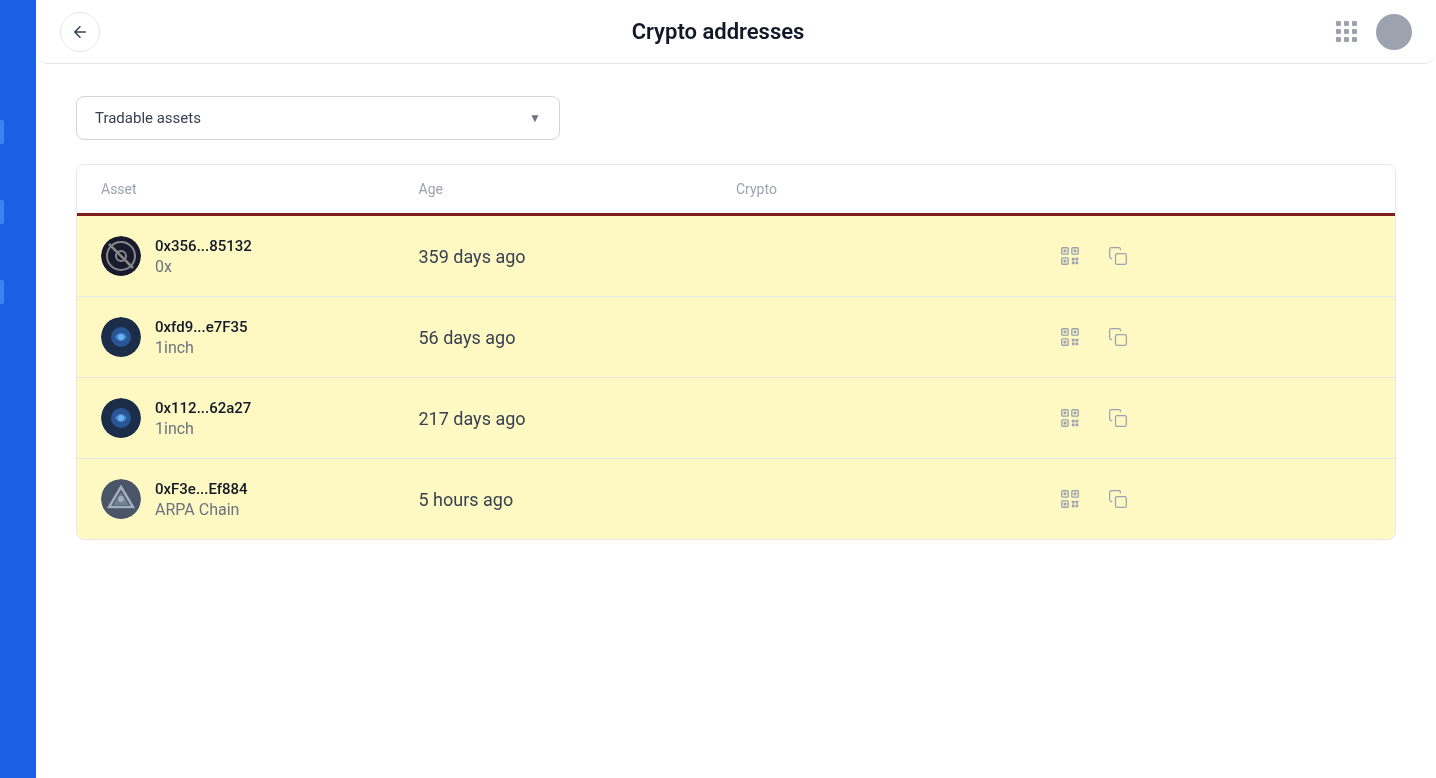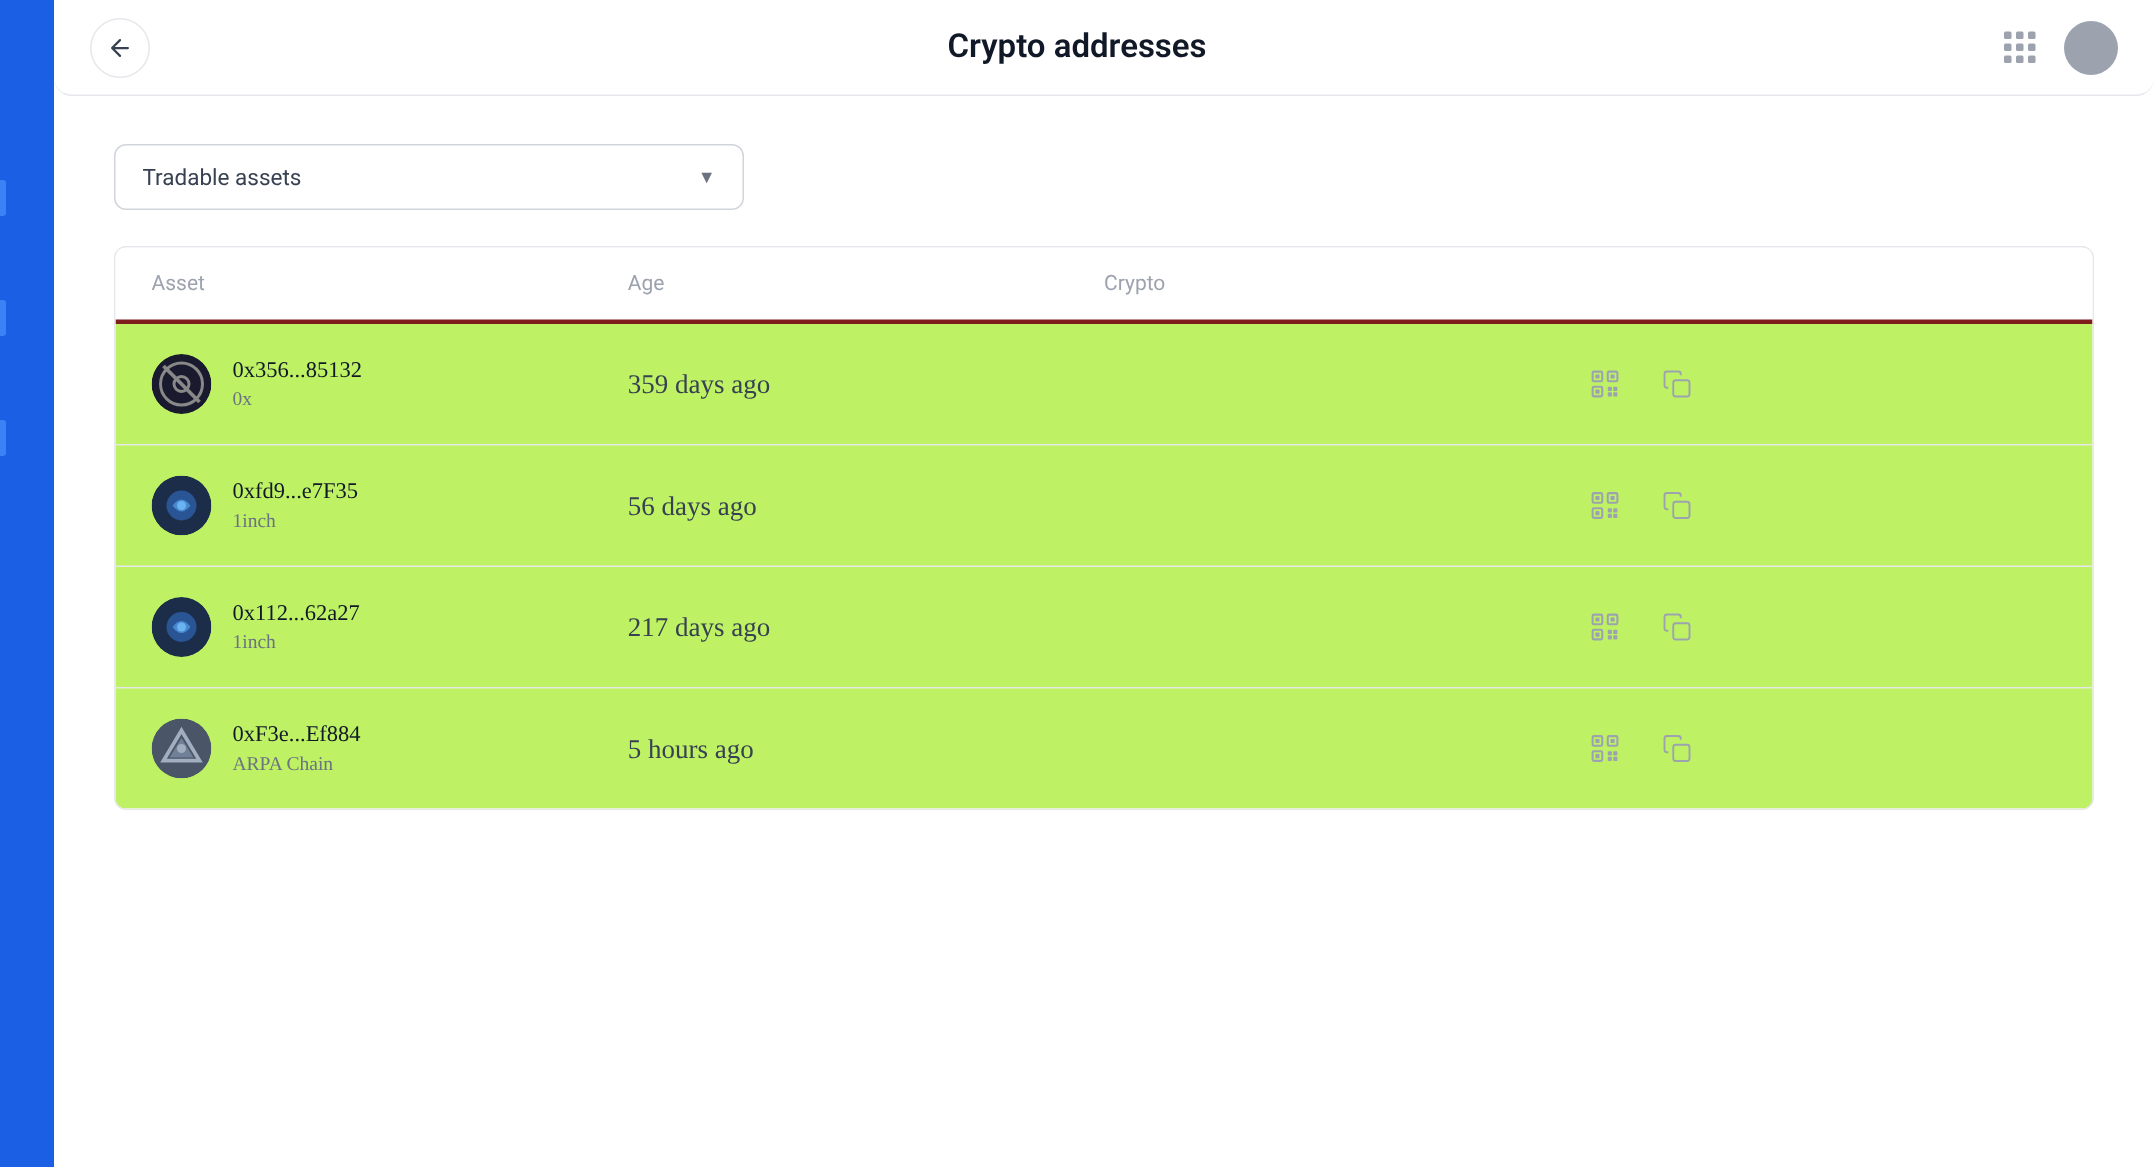--- a/index.html
+++ b/index.html
@@ -145,21 +145,21 @@
     }
 
     .dropdown {
       display: flex;
       align-items: center;
       justify-content: space-between;
       padding: 12px 18px;
       border: 1px solid #d1d5db;
       border-radius: 8px;
       background: #ffffff;
-      width: 420px;
+      width: 484px;
       cursor: pointer;
       font-size: 15px;
       color: #374151;
       gap: 36px;
     }
 
     .dropdown-arrow {
       color: #6b7280;
       font-size: 12px;
     }
@@ -184,23 +184,22 @@
       color: #9ca3af;
       font-weight: 400;
     }
 
     .table-row {
       display: grid;
       grid-template-columns: 1fr 1fr 1fr 1fr;
       padding: 20px 24px;
       border-bottom: 1px solid #e5e7eb;
       align-items: center;
-      background: #bef264;
+      background: #fef9c3;
       cursor: pointer;
-      font-family: Liberation Serif, serif;
     }
 
     .table-row:last-child {
       border-bottom: none;
     }
 
     .asset-cell {
       display: flex;
       align-items: center;
       gap: 14px;
@@ -228,21 +227,21 @@
       gap: 2px;
     }
 
     .asset-address {
       font-size: 15px;
       font-weight: 500;
       color: #111827;
     }
 
     .asset-name {
-      font-size: 13px;
+      font-size: 16px;
       color: #6b7280;
     }
 
     .age-cell {
       font-size: 18px;
       color: #374151;
     }
 
     .label-cell {
       font-size: 14px;

